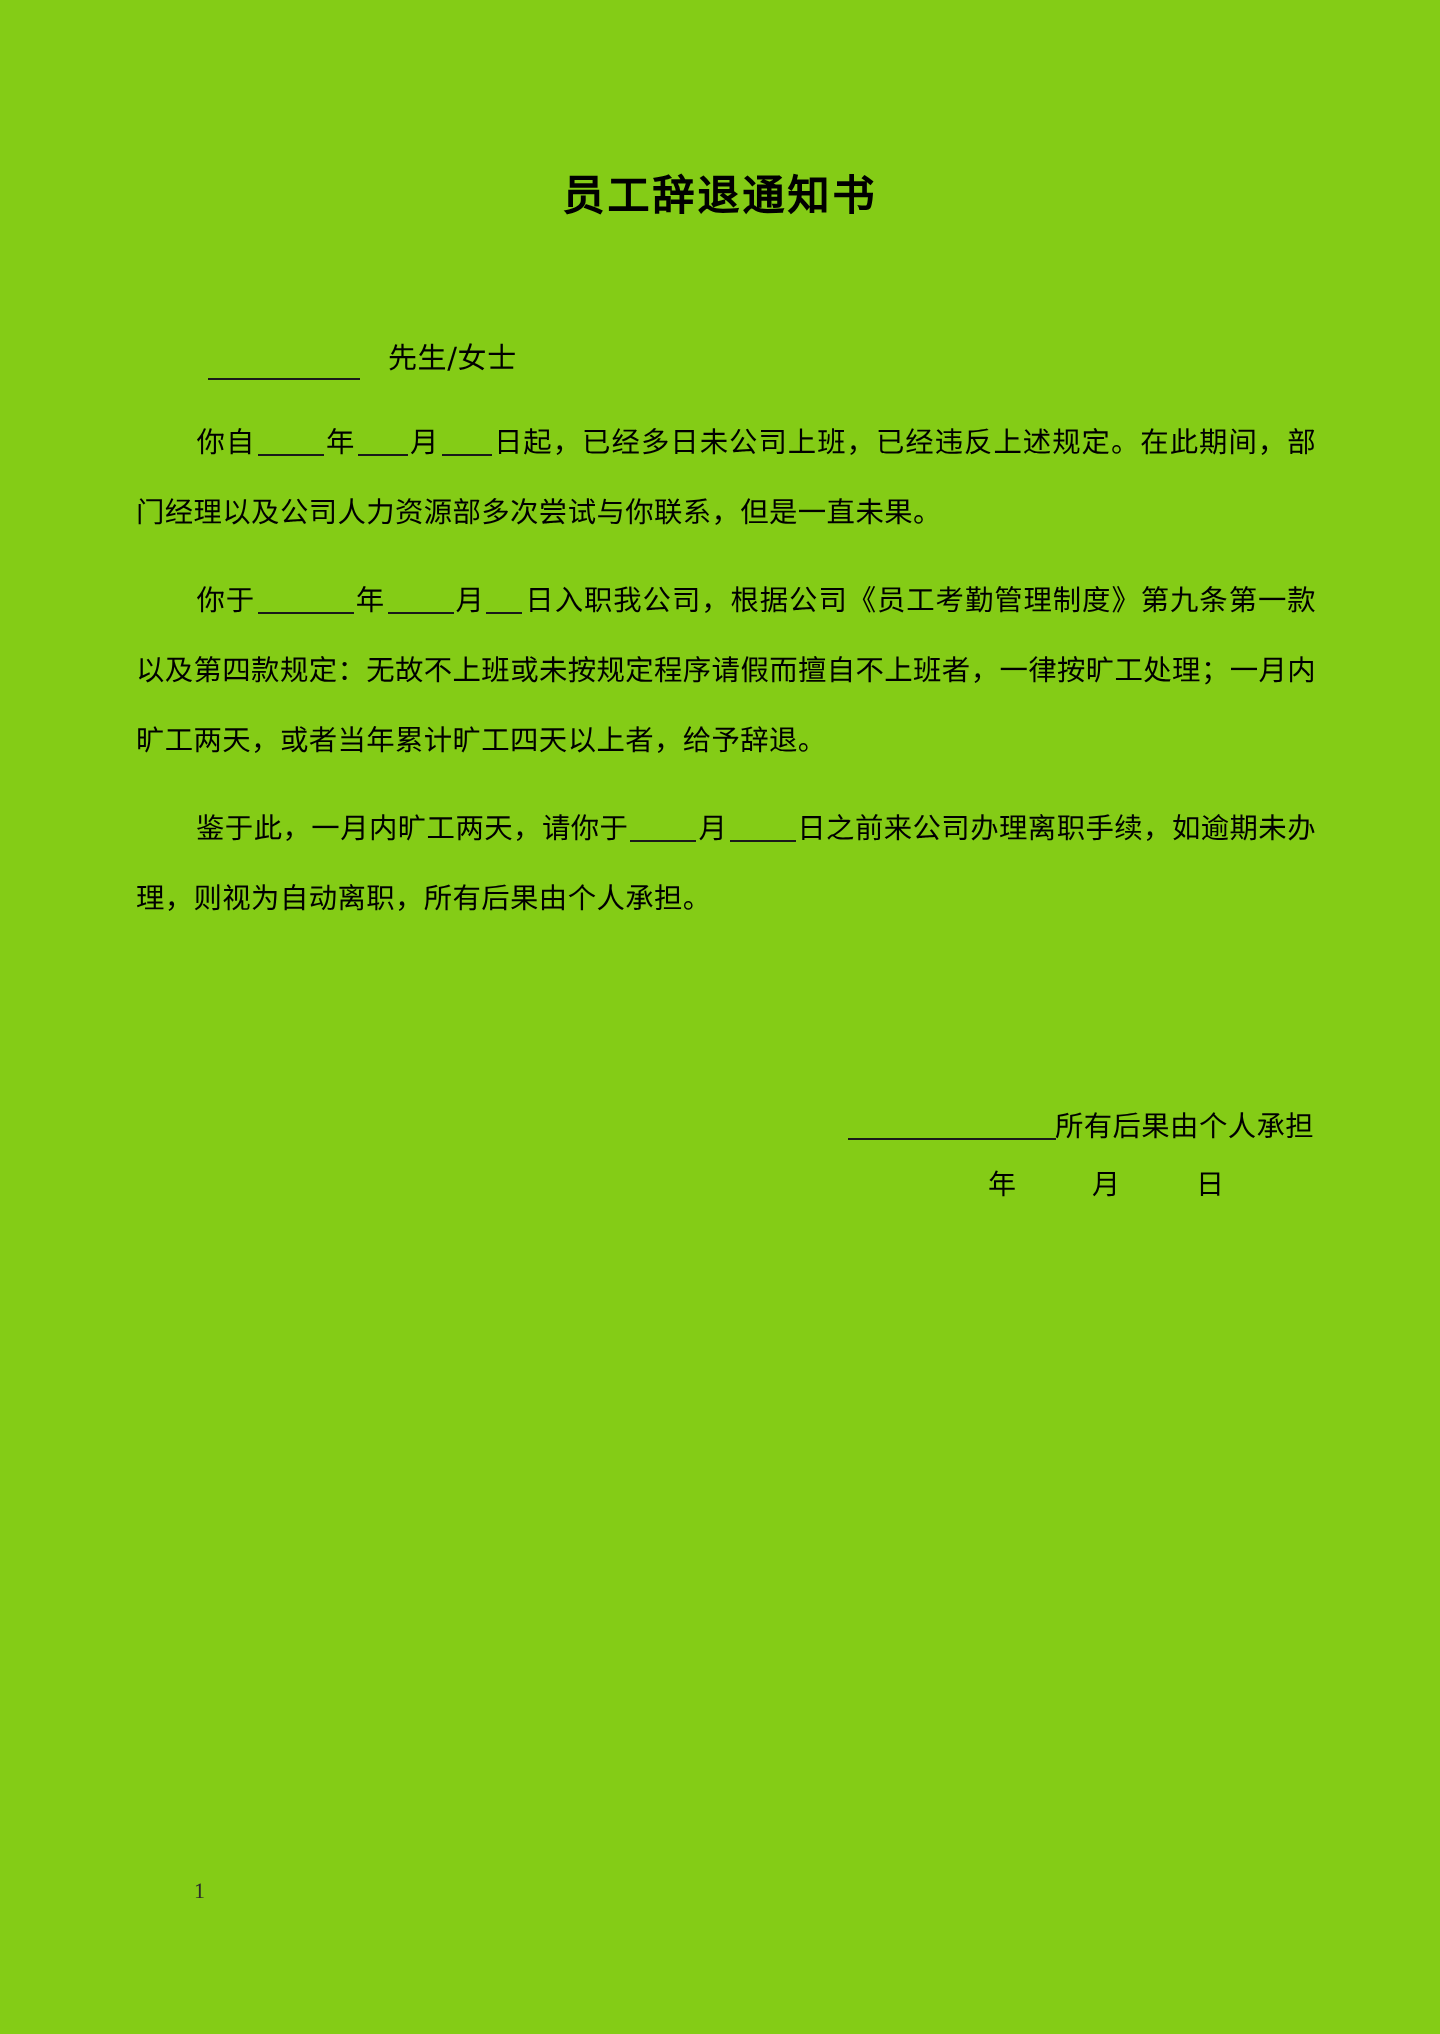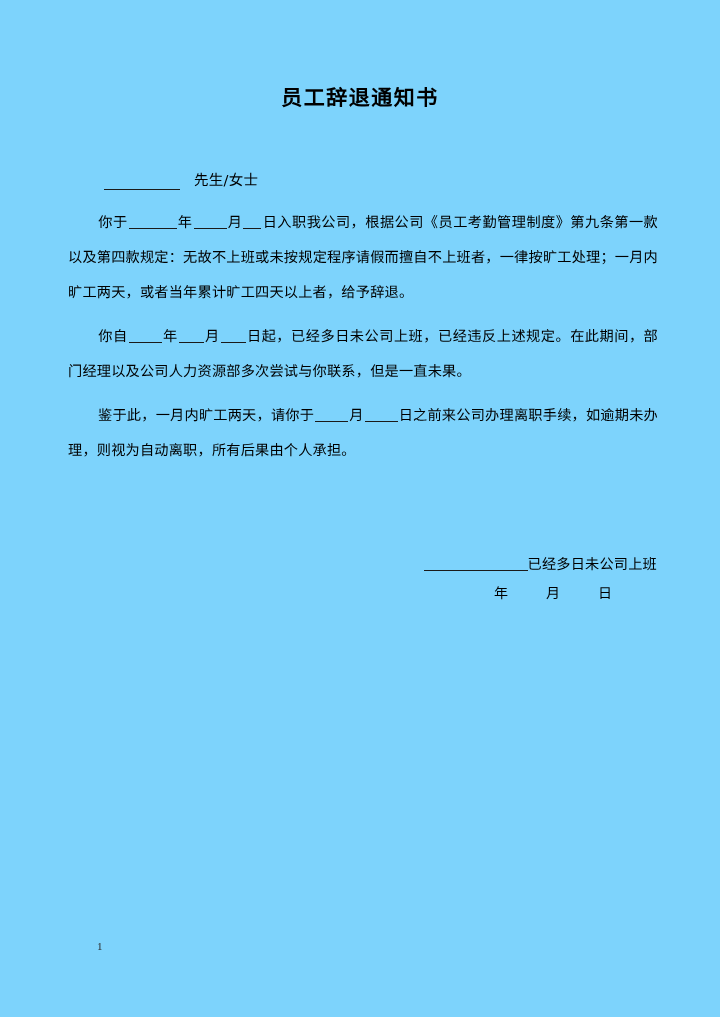--- a/index.html
+++ b/index.html
@@ -14,21 +14,21 @@
     position: relative;
     overflow: hidden;
     font-family: "Liberation Serif", "DejaVu Serif", serif;
     color: #000000;
     -webkit-font-smoothing: antialiased;
   }
 
   .page {
     position: absolute;
     inset: 0;
-    background: #7dd3fc;
+    background: #84cc16;
   }
 
   
   .doc-title {
     position: absolute;
     top: 86px;
     left: 0;
     width: 720px;
     text-align: center;
     font-family: "Liberation Serif", "DejaVu Serif", serif;
@@ -153,36 +153,36 @@
   <div class="doc-title">员工辞退通知书</div>
 
   <div class="salutation">
     <span class="blank-rule"></span>
     <span class="who">先生/女士</span>
   </div>
 
   <div class="body-block" style="top: 205px;">
 
     <p class="para">
-      <span class="indent"></span><span>你于</span><span class="blank-inline b-6"></span><span>年</span><span class="blank-inline b-4"></span><span>月</span><span class="blank-inline b-2"></span><span>日入职我公司，根据公司《员工考勤管理制度》第九条第一款以及第四款规定：无故不上班或未按规定程序请假而擅自不上班者，一律按旷工处理；一月内旷工两天，或者当年累计旷工四天以上者，给予辞退。</span>
+      <span class="indent"></span><span>你自</span><span class="blank-inline b-4"></span><span>年</span><span class="blank-inline b-3"></span><span>月</span><span class="blank-inline b-3"></span><span>日起，已经多日未公司上班，已经违反上述规定。在此期间，部门经理以及公司人力资源部多次尝试与你联系，但是一直未果。</span>
     </p>
 
     <p class="para">
-      <span class="indent"></span><span>你自</span><span class="blank-inline b-4"></span><span>年</span><span class="blank-inline b-3"></span><span>月</span><span class="blank-inline b-3"></span><span>日起，已经多日未公司上班，已经违反上述规定。在此期间，部门经理以及公司人力资源部多次尝试与你联系，但是一直未果。</span>
+      <span class="indent"></span><span>你于</span><span class="blank-inline b-6"></span><span>年</span><span class="blank-inline b-4"></span><span>月</span><span class="blank-inline b-2"></span><span>日入职我公司，根据公司《员工考勤管理制度》第九条第一款以及第四款规定：无故不上班或未按规定程序请假而擅自不上班者，一律按旷工处理；一月内旷工两天，或者当年累计旷工四天以上者，给予辞退。</span>
     </p>
 
     <p class="para">
       <span class="indent"></span><span>鉴于此，一月内旷工两天，请你于</span><span class="blank-inline b-4"></span><span>月</span><span class="blank-inline b-4"></span><span>日之前来公司办理离职手续，如逾期未办理，则视为自动离职，所有后果由个人承担。</span>
     </p>
 
   </div>
 
   <div class="signature">
     <div class="sig-line">
-      <span class="blank-rule"></span><span>已经多日未公司上班</span>
+      <span class="blank-rule"></span><span>所有后果由个人承担</span>
     </div>
     <div class="sig-date">
       <span class="dt">年</span><span class="dt">月</span><span class="dt">日</span>
     </div>
   </div>
 
   <div class="page-number">1</div>
 
 </div>
 

